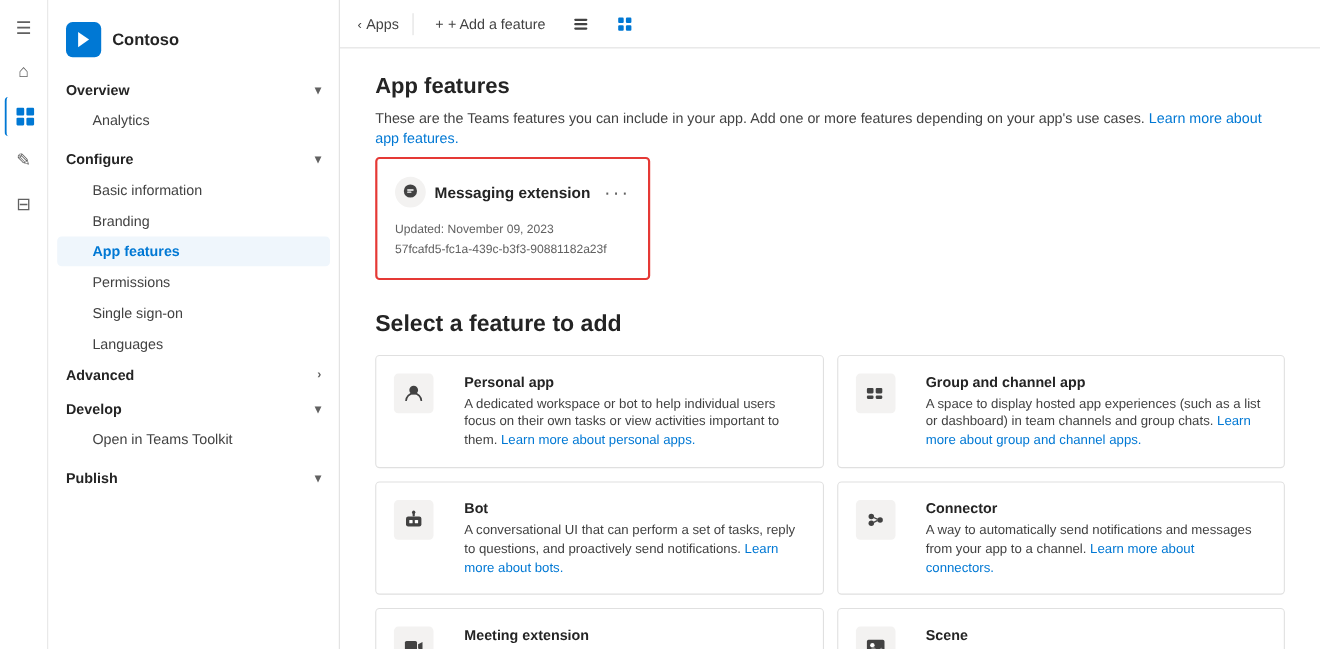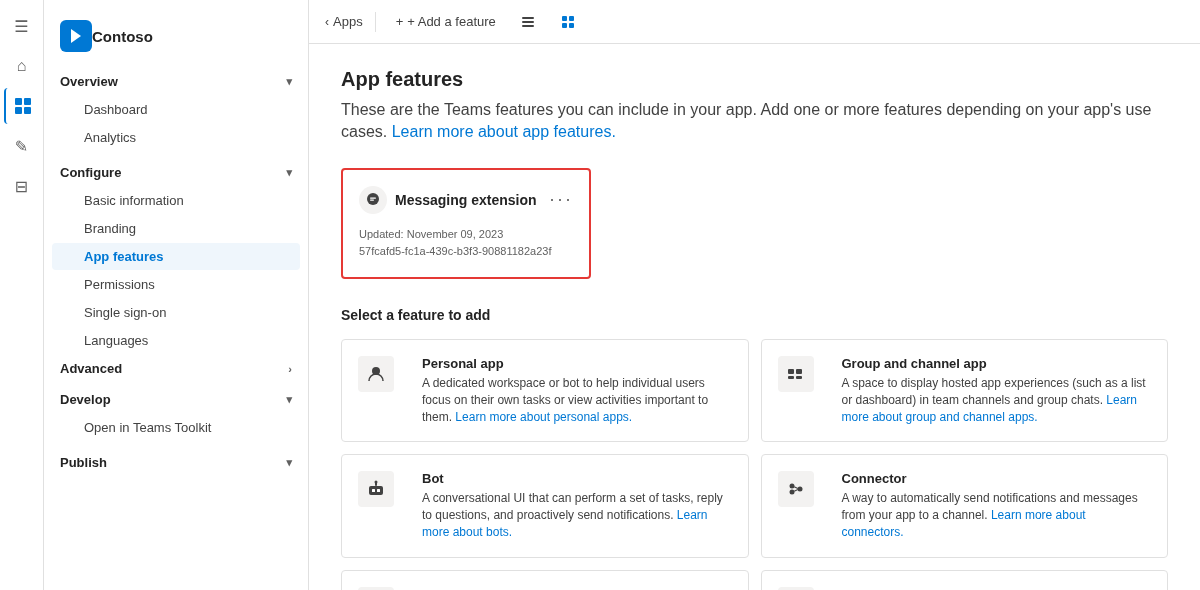--- a/index.html
+++ b/index.html
@@ -29,21 +29,21 @@
     
     .sidebar {
       width: 265px;
       border-right: 1px solid #e0e0e0;
       overflow-y: auto;
       padding: 12px 0;
       background: #fff;
     }
 
     .app-header {
-      display: flex; align-items: center; gap: 0;
+      display: flex; align-items: center; gap: 10px;
       padding: 8px 16px 16px;
     }
     .app-logo {
       width: 32px; height: 32px;
       background: #0078d4;
       border-radius: 6px;
       display: flex; align-items: center; justify-content: center;
       color: #fff; font-size: 18px;
     }
     .app-name { font-weight: 600; font-size: 15px; }
@@ -94,21 +94,21 @@
       flex-direction: column;
       overflow: hidden;
     }
     .content {
       flex: 1;
       overflow-y: auto;
       padding: 24px 32px;
     }
 
     .page-title { font-size: 20px; font-weight: 600; margin-bottom: 8px; }
-    .page-desc { font-size: 16px; color: #424242; margin-bottom: 24px; line-height: 1.4; }
+    .page-desc { font-size: 13px; color: #424242; margin-bottom: 8px; line-height: 1.4; }
     .page-desc a { color: #0078d4; text-decoration: none; }
 
     
     .feature-card {
       border: 2px solid #e53935;
       border-radius: 4px;
       padding: 16px;
       max-width: 250px;
       margin-bottom: 28px;
       background: #fff;
@@ -125,21 +125,21 @@
       background: #f3f2f1;
       border-radius: 50%;
       display: flex; align-items: center; justify-content: center;
       font-size: 14px;
     }
     .feature-card-name { font-weight: 600; font-size: 14px; }
     .feature-card-more { cursor: pointer; color: #616161; font-size: 18px; letter-spacing: 2px; }
     .feature-card-meta { font-size: 11px; color: #616161; line-height: 1.6; }
 
     
-    .section-title { font-size: 14px; font-weight: 600; margin-bottom: 16px; }
+    .section-title { font-size: 21px; font-weight: 600; margin-bottom: 16px; }
 
     .features-grid {
       display: grid;
       grid-template-columns: 1fr 1fr;
       gap: 12px;
     }
     .feature-option {
       border: 1px solid #e0e0e0;
       border-radius: 4px;
       padding: 16px;
@@ -193,21 +193,20 @@
         <polygon points="4,2 14,9 4,16" fill="white"></polygon>
       </svg>
     </div>
     <span class="app-name">Contoso</span>
   </div>
 
   <div class="nav-section-header">
     <span>Overview</span>
     <span class="chevron">▾</span>
   </div>
-  <div class="nav-item">Dashboard</div>
   <div class="nav-item">Analytics</div>
 
   <div class="nav-section-header" style="margin-top:8px;gap:20px;">
     <span>Configure</span>
     <span class="chevron">▾</span>
   </div>
   <div class="nav-item">Basic information</div>
   <div class="nav-item">Branding</div>
   <div class="nav-item active">App features</div>
   <div class="nav-item">Permissions</div>

